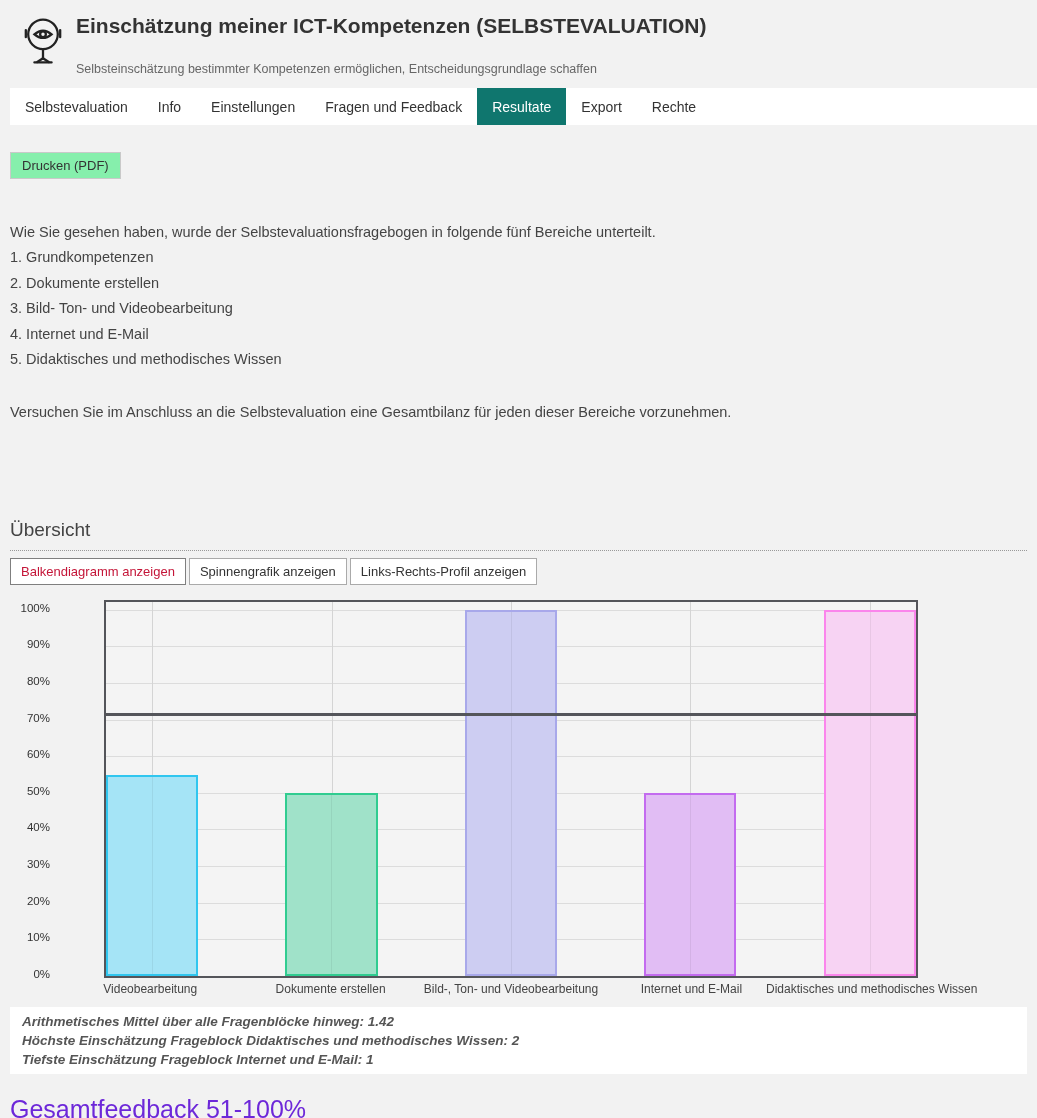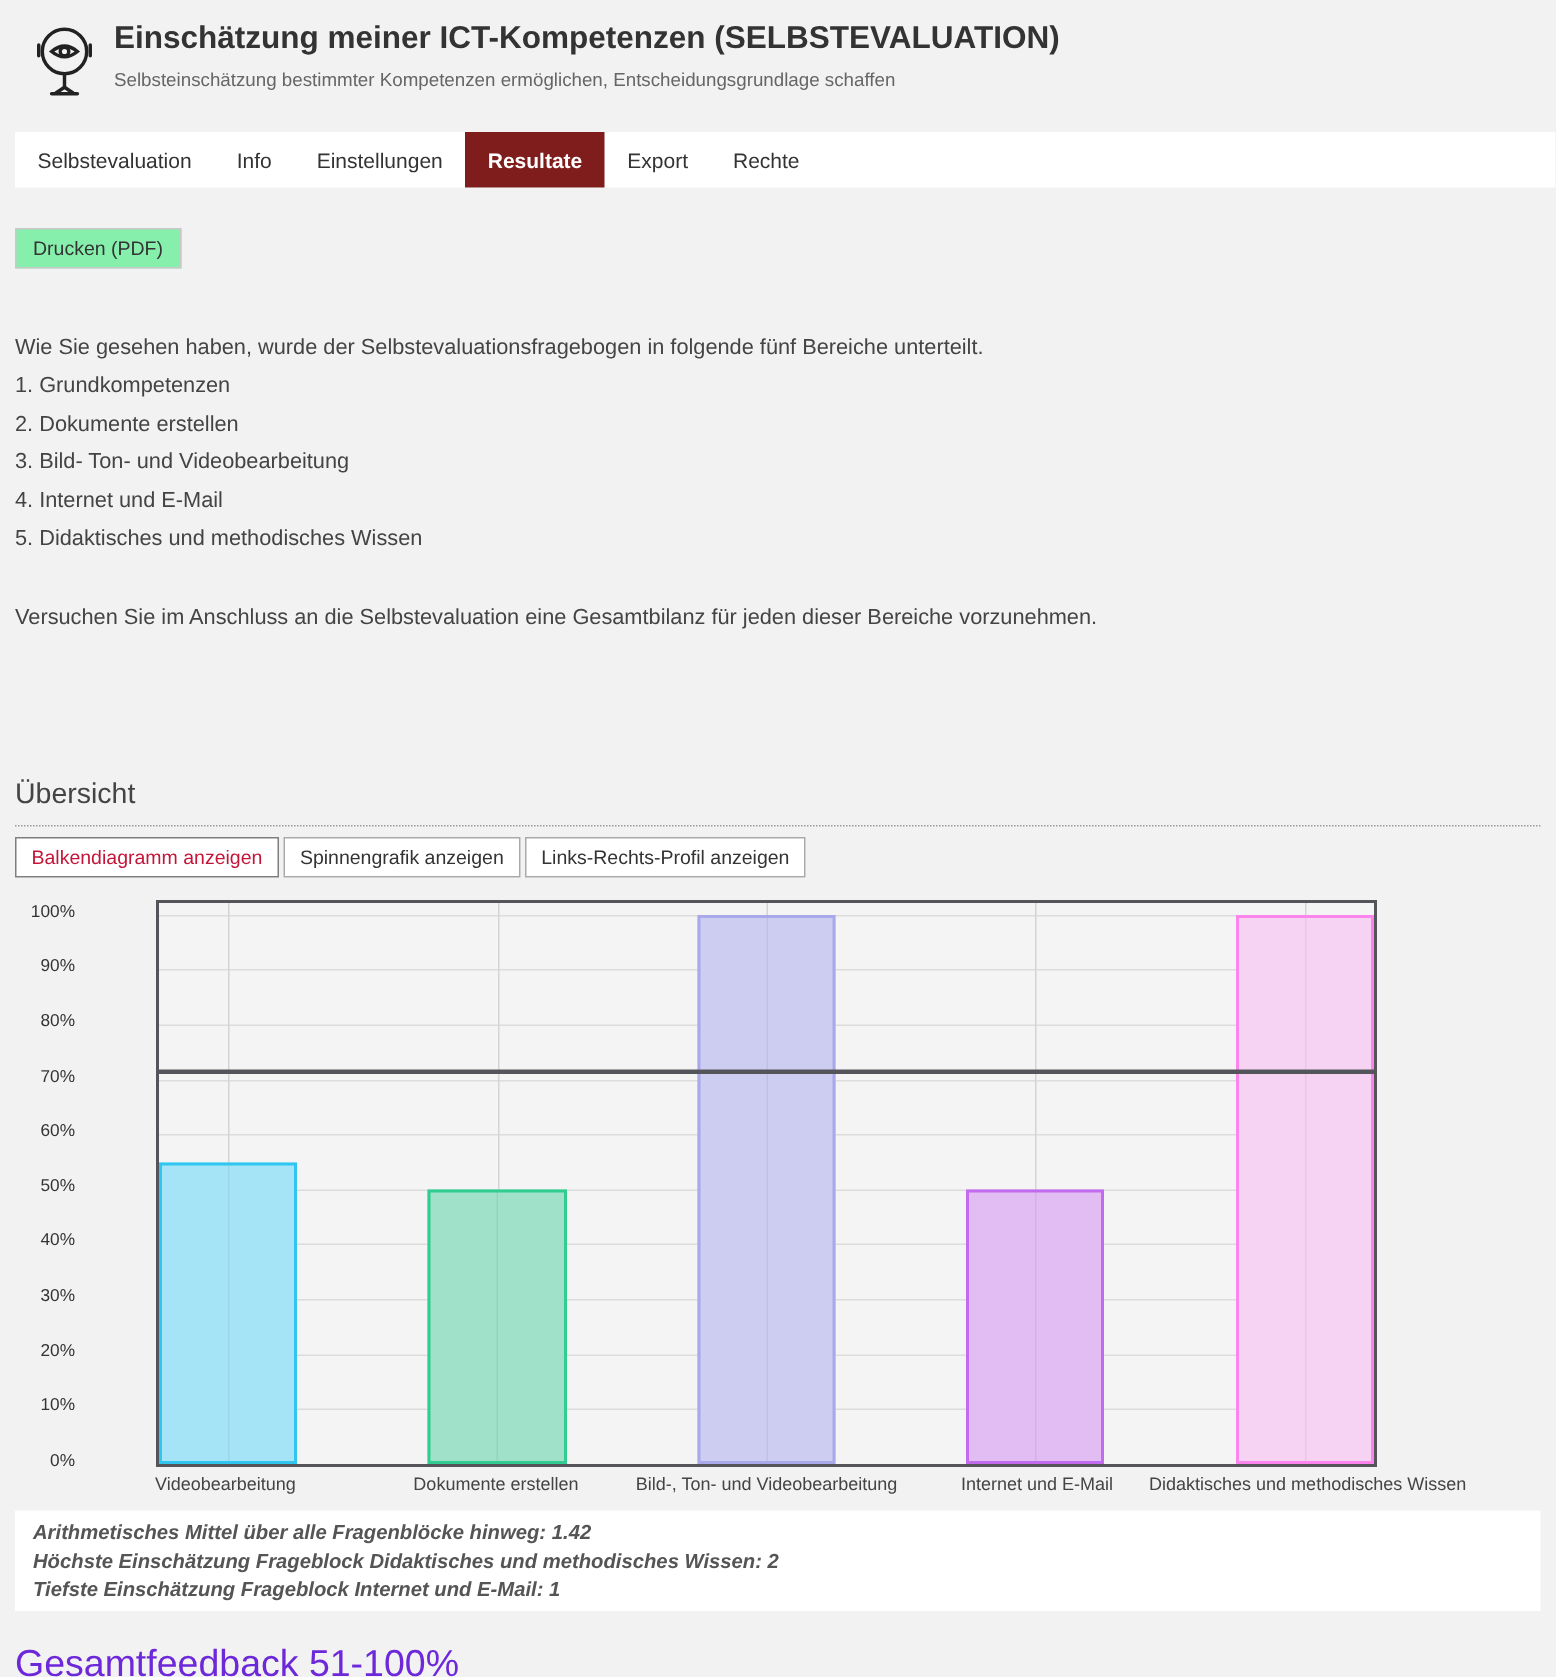--- a/index.html
+++ b/index.html
@@ -8,21 +8,21 @@
     width:1037px; height:1118px; overflow:hidden;
     background:#f2f2f2; color:#444;
     font-family:"Liberation Sans", sans-serif;
     position:relative;
   }
   
   .header { display:flex; align-items:flex-start; padding:13px 10px 0 22px; height:88px; }
   .logo { flex:none; margin-top:2px; }
   .header-text { margin-left:12px; }
   .header-title { font-size:21px; font-weight:bold; color:#333; line-height:1.25; margin:0; }
-  .header-sub { font-size:12.5px; color:#666; margin-top:7px; }
+  .header-sub { font-size:12.5px; color:#666; margin-top:23px; }
   
   .nav { margin-left:10px; background:#fff; display:flex; height:37px; font-size:14px; color:#333; }
   .nav-item { padding:0 15px; display:flex; align-items:center; cursor:pointer; white-space:nowrap; }
   .nav-item.active { background:#d6163a; color:#fff; }
   
   .content { padding:0 10px; }
   .print-btn { margin-top:27px; background:#86efac; border:1px solid #c9c9c9; padding:5px 11px;
     font-size:13px; color:#333; font-family:inherit; cursor:pointer; }
   .intro { margin-top:41px; font-size:14.5px; color:#444; }
   .intro p { margin:0; line-height:25.4px; }
@@ -74,21 +74,22 @@
   <div class="header-text">
     <h1 class="header-title">Einschätzung meiner ICT-Kompetenzen (SELBSTEVALUATION)</h1>
     <div class="header-sub">Selbsteinschätzung bestimmter Kompetenzen ermöglichen, Entscheidungsgrundlage schaffen</div>
   </div>
 </div>
 
 <div class="nav">
   <div class="nav-item">Selbstevaluation</div>
     <div class="nav-item">Info</div>
     <div class="nav-item">Einstellungen</div>
-    <div class="nav-item active" style="background: #7f1d1d; font-weight: bold;">Resultate</div>
+    <div class="nav-item">Fragen und Feedback</div>
+    <div class="nav-item active" style="background: #0f766e;">Resultate</div>
     <div class="nav-item">Export</div>
     <div class="nav-item">Rechte</div>
 </div>
 
 <div class="content">
   <button class="print-btn">Drucken (PDF)</button>
 
   
   <div class="intro">
     <p>Wie Sie gesehen haben, wurde der Selbstevaluationsfragebogen in folgende fünf Bereiche unterteilt.</p>

